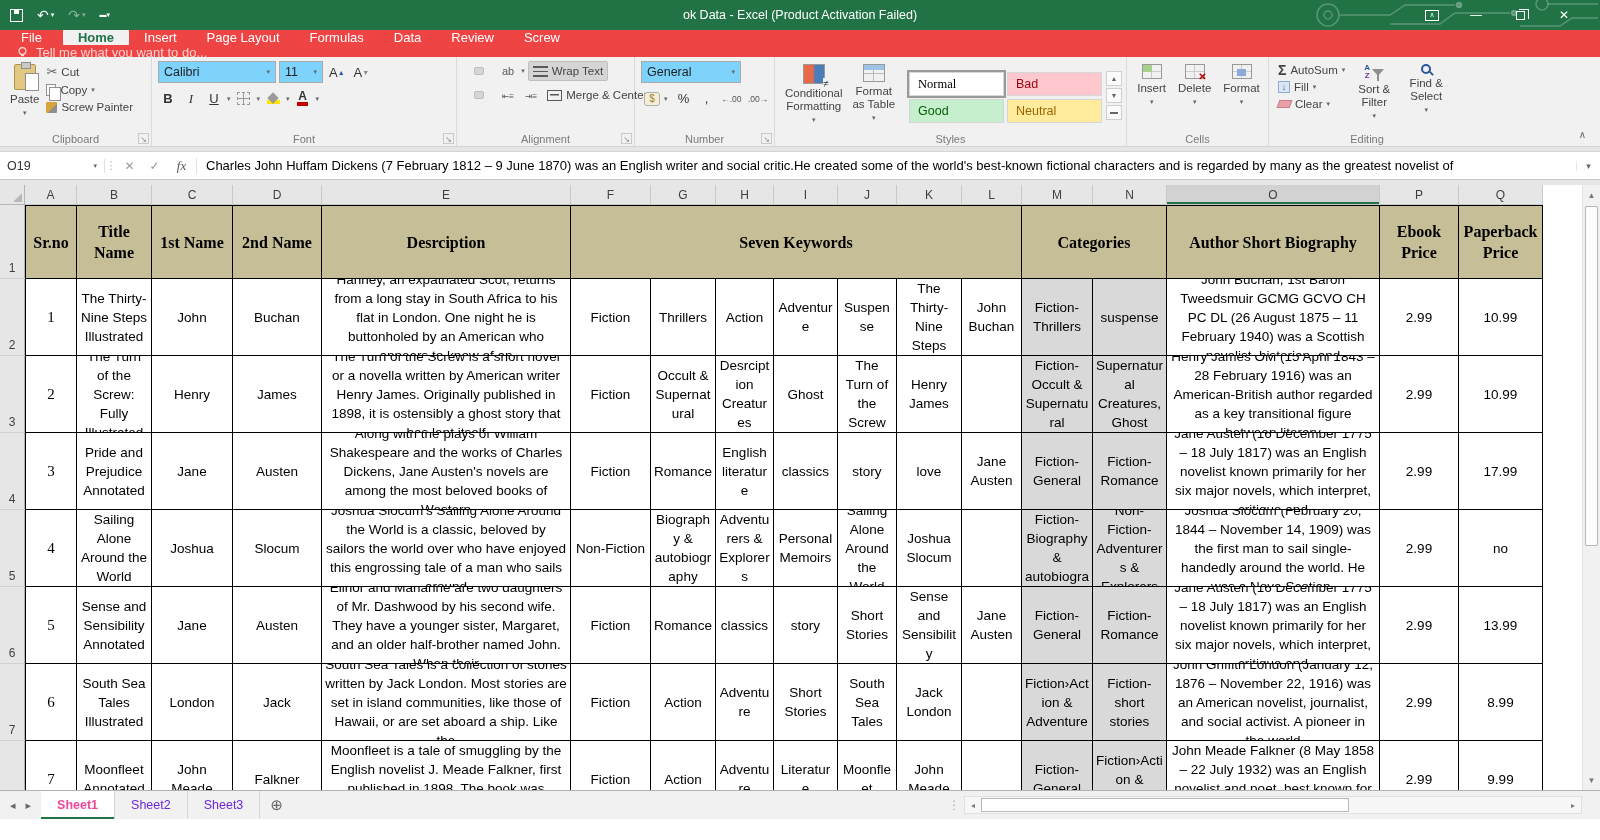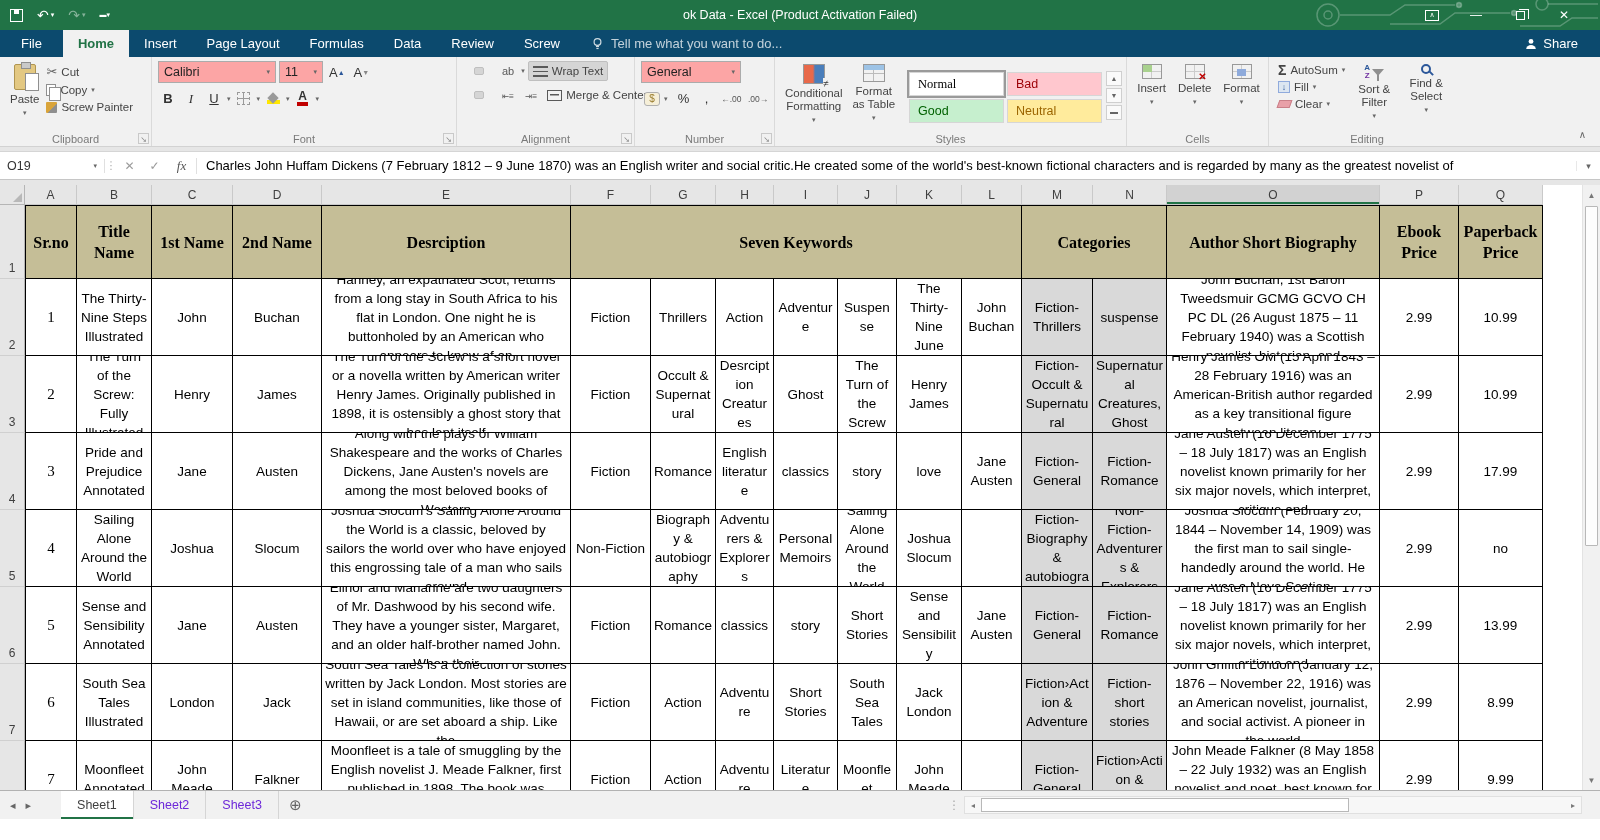--- a/index.html
+++ b/index.html
@@ -16,21 +16,21 @@
   .ddw { font-size:7px; color:#fff; }
   .apptitle { position:absolute; left:0; right:0; text-align:center; font-size:12.5px; color:#fff; z-index:1; }
   .win-controls { margin-left:auto; display:flex; align-items:center; height:100%; z-index:2; padding-right:14px; }
   .winbtn { width:44px; height:100%; display:flex; align-items:center; justify-content:center; color:#fff; font-size:12px; }
   .rdo-ico { width:14px; height:11px; border:1px solid #fff; display:flex; align-items:center; justify-content:center; font-size:7px; }
   .restore-ico { width:9px; height:9px; border:1px solid #fff; position:relative; }
   .restore-ico::before { content:""; position:absolute; top:-3px; left:2px; width:9px; height:9px; border:1px solid #fff; border-bottom:none; border-left:none; }
   .circuit { position:absolute; right:0; top:0; height:30px; z-index:0; }
 
   
-  .tabbar { height:27px; background:#0c4a6e; display:flex; align-items:stretch; }
+  .tabbar { height:27px; background:#ef4444; display:flex; align-items:stretch;flex-direction:column; }
   .rtab { display:flex; align-items:center; padding:0 15px; font-size:13px; color:#fff; cursor:default; }
   .rtab.file { padding:0 21px; }
   .rtab.active { background:#f1f1f1; color:#217346; font-weight:bold; }
   .tellme { display:flex; align-items:center; gap:7px; margin-left:16px; color:rgba(255,255,255,.75); font-size:13px; }
   .share { margin-left:auto; display:flex; align-items:center; gap:6px; color:#fff; font-size:13px; padding-right:22px; }
 
   
   .ribbon { height:90px; background:#f1f1f1; border-bottom:1px solid #d2d2d2; display:flex; position:relative; font-size:11.5px; color:#444; }
   .rgroup { position:relative; border-right:1px solid #dadada; padding:4px 4px 16px 6px; flex:none; }
   .glabel { position:absolute; bottom:1px; left:0; right:0; text-align:center; font-size:11px; color:#7a7a7a; }
@@ -46,21 +46,21 @@
   
   .clipico { width:22px; height:26px; background:#e3c882; border:1px solid #b09550; border-radius:2px; position:relative; }
   .clipico::before { content:""; position:absolute; top:-3px; left:6px; width:8px; height:5px; background:#c9c9c9; border:1px solid #8f8f8f; }
   .clipico::after { content:""; position:absolute; right:-4px; bottom:-2px; width:12px; height:16px; background:#fff; border:1px solid #8f8f8f; }
   .scissors { font-size:13px; color:#666; }
   .copyico { width:10px; height:12px; background:#fff; border:1px solid #8f8f8f; position:relative; }
   .copyico::before { content:""; position:absolute; top:2px; left:2px; width:10px; height:12px; background:#fff; border:1px solid #8f8f8f; }
   .fpico { width:11px; height:11px; background:linear-gradient(135deg,#d9a43a 55%,#8f8f8f 55%); border-radius:1px; }
 
   
-  .combobox { height:22px; border:1px solid #ababab; background:#fca5a5; display:flex; align-items:center; padding:0 5px; font-size:12.5px; color:#222; }
+  .combobox { height:22px; border:1px solid #ababab; background:#7dd3fc; display:flex; align-items:center; padding:0 5px; font-size:12.5px; color:#222; }
   .combobox .dd { margin-left:auto; }
   .fontbtn { min-width:20px; height:21px; display:flex; align-items:center; justify-content:center; font-size:13px; color:#333; padding:0 3px; }
   .b { font-weight:bold; }
   .i { font-style:italic; font-family:"Liberation Serif",serif; }
   .u { text-decoration:underline; }
   .growA { font-size:13px; } .growA sup { font-size:7px; color:#2b579a; }
   .borderico { width:13px; height:13px; border:1px dashed #9a9a9a; background:
       linear-gradient(#9a9a9a,#9a9a9a) center/100% 1px no-repeat,
       linear-gradient(#9a9a9a,#9a9a9a) center/1px 100% no-repeat; }
   .fillico { width:13px; height:10px; position:relative; border-bottom:4px solid #ffe600; }
@@ -149,21 +149,21 @@
   .vscroll { position:absolute; top:0; right:0; width:18px; height:605px; background:#f1f1f1; border-left:1px solid #e3e3e3; }
   .vscroll .arr { height:20px; display:flex; align-items:center; justify-content:center; color:#777; font-size:8px; }
   .vscroll .arr.bottom { position:absolute; bottom:0; left:0; right:0; }
   .vthumb { position:absolute; left:2px; right:2px; top:21px; height:340px; background:#fdfdfd; border:1px solid #b8b8b8; border-radius:1px; }
 
   
   .sheetbar { height:29px; background:#f1f1f1; border-top:1px solid #b2b2b2; display:flex; align-items:stretch; }
   .snav { display:flex; align-items:center; gap:10px; padding:0 10px; color:#666; font-size:11px; }
   .stabs { display:flex; align-items:stretch; }
   .stab { display:flex; align-items:center; padding:0 16px; font-size:12.5px; color:#6d28d9; border-right:1px solid #d5d5d5; }
-  .stab.active { background:#fff; color:#404040; font-weight:normal; box-shadow:inset 0 -2px 0 #217346;margin-left:20px; }
+  .stab.active { background:#fff; color:#ec4899; font-weight:bold; box-shadow:inset 0 -2px 0 #217346; }
   .addsheet { display:flex; align-items:center; margin-left:10px; color:#666; font-size:15px; }
   .sbhandle { display:flex; align-items:center; margin-left:auto; color:#aaa; font-size:12px; padding:0 4px; }
   .hscroll { position:relative; width:618px; margin:5px 18px 5px 0; background:#f7f7f7; border:1px solid #e0e0e0; }
   .hscroll .arr { position:absolute; top:0; bottom:0; width:16px; display:flex; align-items:center; justify-content:center; color:#777; font-size:8px; }
   .hscroll .arr.right { right:0; }
   .hthumb { position:absolute; left:16px; top:1px; bottom:1px; width:368px; background:#fff; border:1px solid #b8b8b8; }
   .statusstrip { height:18px; background:#fff; }
 </style>
 </head>
 <body>
@@ -504,21 +504,21 @@
       <div class="cell serif cl">1</div>
       <div class="cell">The Thirty-Nine Steps Illustrated</div>
       <div class="cell">John</div>
       <div class="cell">Buchan</div>
       <div class="cell">Hanney, an expatriated Scot, returns from a long stay in South Africa to his flat in London. One night he is buttonholed by an American who appears to know of an</div>
       <div class="cell">Fiction</div>
       <div class="cell">Thrillers</div>
       <div class="cell">Action</div>
       <div class="cell">Adventure</div>
       <div class="cell">Suspense</div>
-      <div class="cell">The Thirty-Nine June</div>
+      <div class="cell">The Thirty-Nine Steps</div>
       <div class="cell">John Buchan</div>
       <div class="cell grayfill">Fiction-Thrillers</div>
       <div class="cell grayfill">suspense</div>
       <div class="cell">John Buchan, 1st Baron Tweedsmuir GCMG GCVO CH PC DL (26 August 1875 – 11 February 1940) was a Scottish novelist, historian, and</div>
       <div class="cell">2.99</div>
       <div class="cell">10.99</div>
       <div class="rowno">3</div>
       <div class="cell serif cl">2</div>
       <div class="cell">The Turn of the Screw: Fully Illustrated</div>
       <div class="cell">Henry</div>

